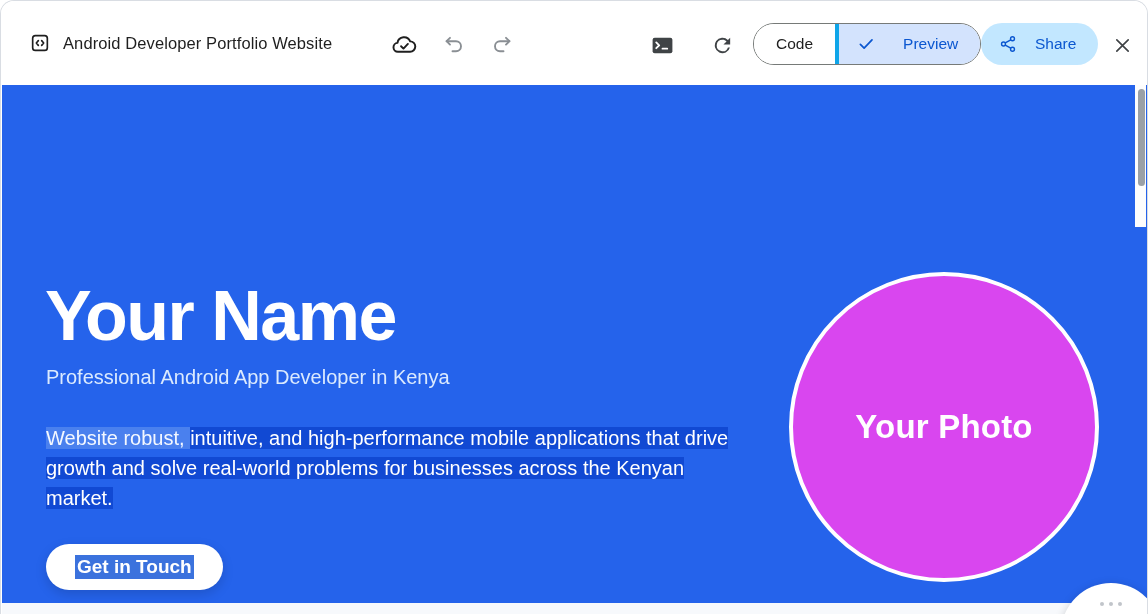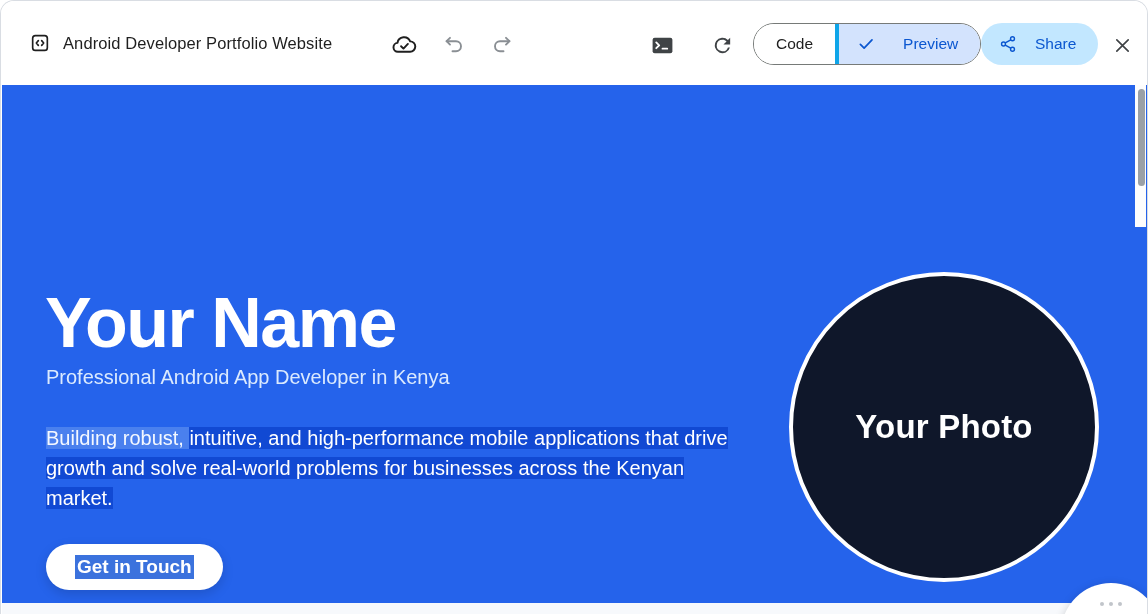--- a/index.html
+++ b/index.html
@@ -31,42 +31,42 @@
   .share-btn{
     position:absolute; left:980px; top:22px; height:42px; padding:0 22px 0 18px;
     display:flex; align-items:center; gap:18px; background:#c2e7ff; color:#0b57d0;
     border:none; border-radius:21px; font-size:15.5px; font-weight:500;
     font-family:"Liberation Sans",sans-serif; cursor:pointer;
   }
   .close{ left:1108px; }
   
   .hero{ position:absolute; left:1px; top:84px; width:1146px; height:518px; background:#2563eb; }
   .hero h1{
-    position:absolute; left:43px; top:203px; font-size:70px; line-height:1;
+    position:absolute; left:43px; top:196px; font-size:70px; line-height:1;
     font-weight:700; letter-spacing:-1.5px; color:#ffffff;
   }
   .hero .subtitle{
     position:absolute; left:44px; top:281px; font-size:20px; font-weight:400; color:#dbeafe;
   }
   .hero .desc{
     position:absolute; left:44px; top:338px; width:700px;
     font-size:20px; line-height:30px; color:#eef4ff;
   }
   .hl-light{ background:#4a80ee; color:#f4f8ff; }
   .hl-dark{ background:#1149d3; color:#ffffff; }
   .cta{
     position:absolute; left:44px; top:459px; height:46px; padding:16px 29px;
     display:flex; align-items:center; background:#ffffff; border:none; border-radius:24px;
     font-family:"Liberation Sans",sans-serif; font-size:19px; font-weight:700; color:#2563eb;
     box-shadow:0 4px 12px rgba(0,0,0,.15); cursor:pointer;
   }
   .cta .hl-btn{ background:#3b72dd; color:#ffffff; padding:1px 2px; }
   .photo{
     position:absolute; left:787px; top:187px; width:310px; height:310px; border-radius:50%;
-    background:#0f172a; border:4px solid #ffffff;
+    background:#d946ef; border:4px solid #ffffff;
     display:flex; align-items:center; justify-content:center;
   }
   .photo span{ font-size:33px; font-weight:700; color:#ffffff; letter-spacing:.2px; }
   
   .scroll-track{ position:absolute; right:1px; top:84px; width:11px; height:142px; background:#fdfdfd; }
   .scroll-thumb{ position:absolute; right:2px; top:88px; width:7px; height:97px; background:#9aa0a6; border-radius:4px; }
   .bottom-strip{ position:absolute; left:1px; top:602px; width:1146px; height:12px; background:#f7f9fc; }
   .fab{
     position:absolute; left:1060px; top:582px; width:100px; height:100px; border-radius:50%;
     background:#ffffff; box-shadow:0 2px 10px rgba(0,0,0,.18);
@@ -160,21 +160,21 @@
       </svg>
     </span>
   </div>
 
   <div class="hero">
 
     <h1>Your Name</h1>
 
     <div class="subtitle">Professional Android App Developer in Kenya</div>
 
-    <p class="desc"><span class="hl-light">Building robust, </span><span class="hl-dark">intuitive, and high-performance mobile applications that drive growth and solve real-world problems for businesses across the Kenyan market.</span></p>
+    <p class="desc"><span class="hl-light">Website robust, </span><span class="hl-dark">intuitive, and high-performance mobile applications that drive growth and solve real-world problems for businesses across the Kenyan market.</span></p>
 
     <button class="cta">
       <span class="hl-btn">Get in Touch</span>
     </button>
 
     <div class="photo">
       <span>Your Photo</span>
     </div>
   </div>
 

